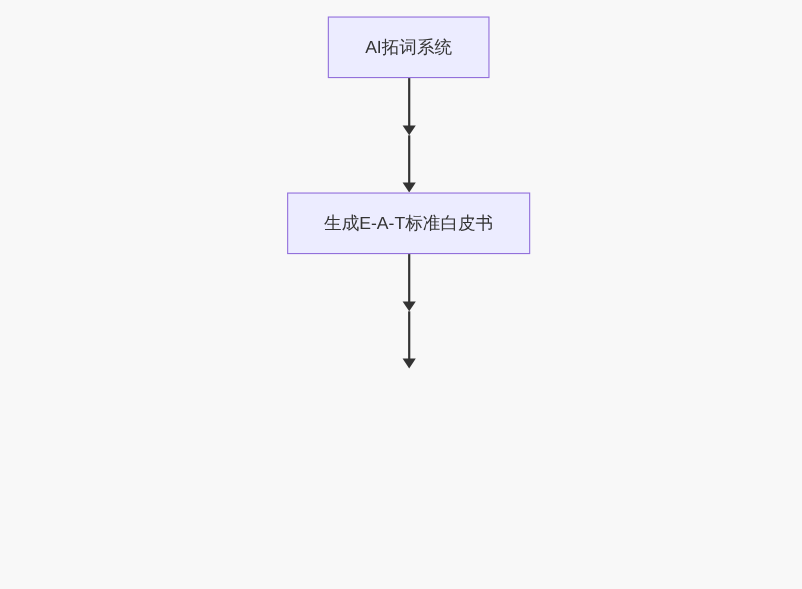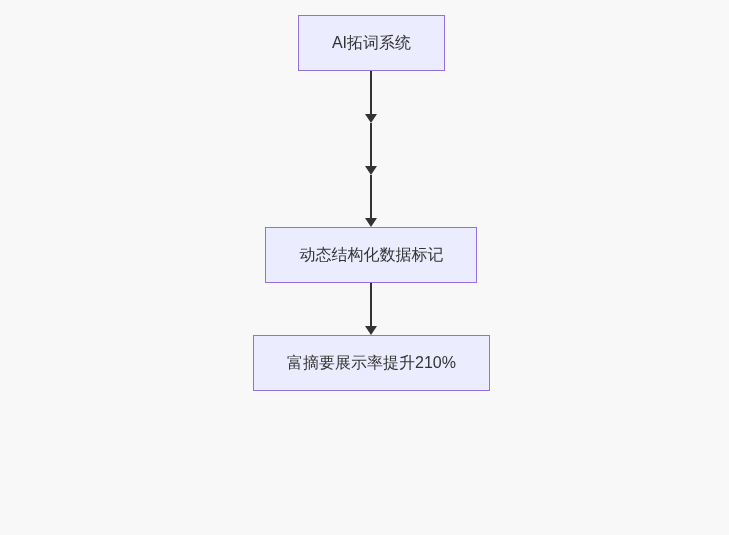--- a/index.html
+++ b/index.html
@@ -73,29 +73,28 @@
       <div class="line"></div>
       <div class="head"></div>
     </div>
 
 
     <div class="arrow">
       <div class="line"></div>
       <div class="head"></div>
     </div>
 
+    <div class="node">生成E-A-T标准白皮书</div>
 
     <div class="arrow">
       <div class="line"></div>
       <div class="head"></div>
     </div>
 
-    <div class="node">动态结构化数据标记</div>
 
     <div class="arrow">
       <div class="line"></div>
       <div class="head"></div>
     </div>
 
-    <div class="node">富摘要展示率提升210%</div>
 
   </div>
 </div>
 
 </body></html>

